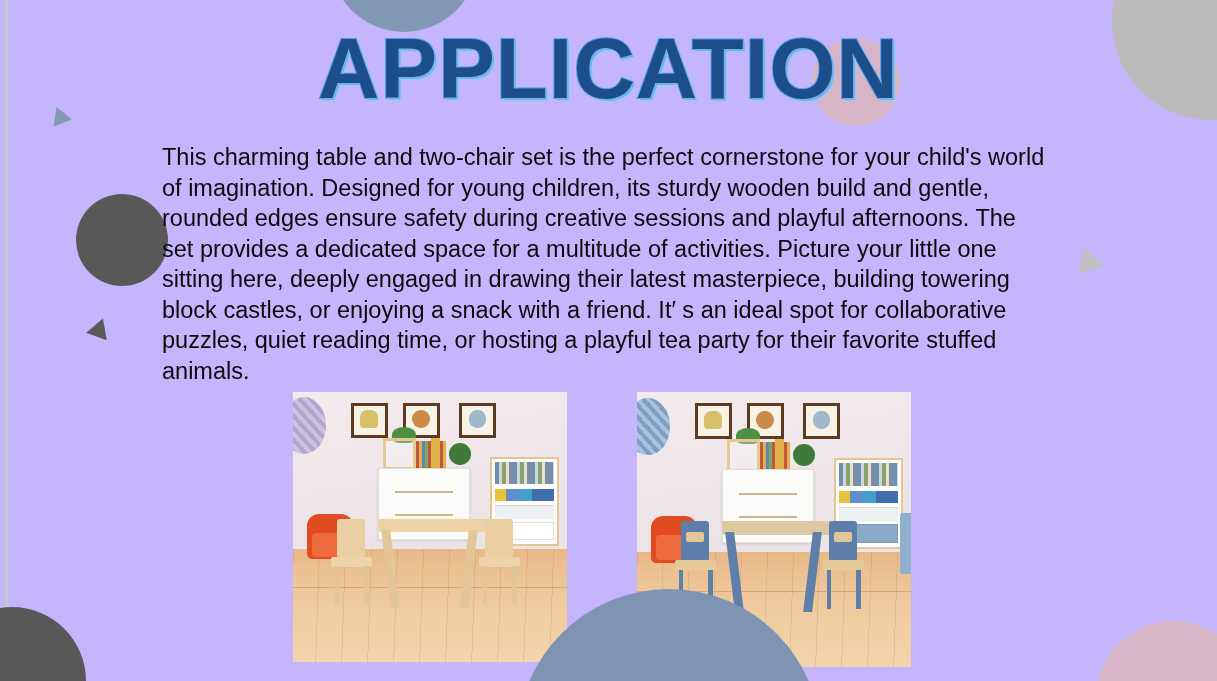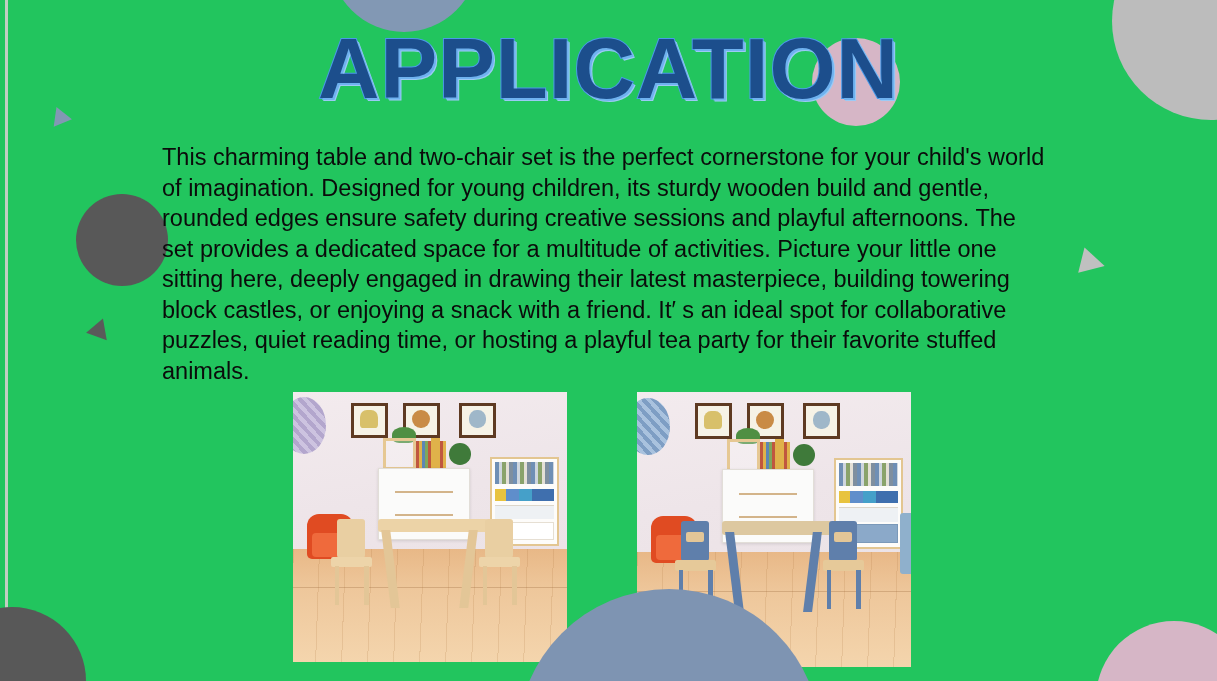--- a/index.html
+++ b/index.html
@@ -8,21 +8,21 @@
     padding: 0;
     background: #ffffff;
   }
   body {
     font-family: "Liberation Sans", sans-serif;
   }
   .slide {
     position: relative;
     width: 1217px;
     height: 681px;
-    background: #22c55e;
+    background: #c4b5fd;
     overflow: hidden;
   }
 
   
   .shape { position: absolute; }
   .circle { border-radius: 50%; }
 
   .edge-line {
     position: absolute;
     left: 5px;

